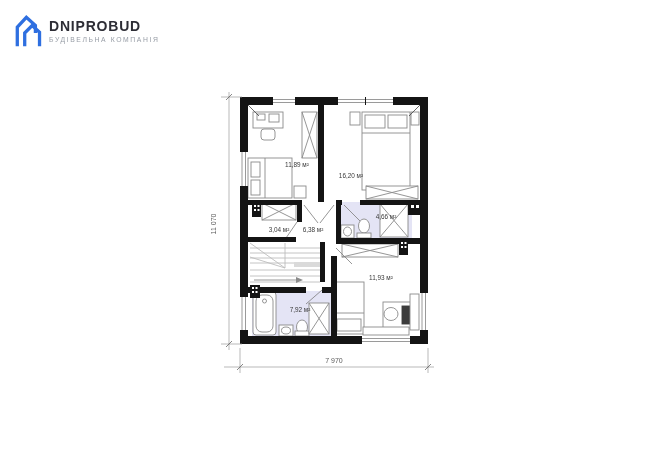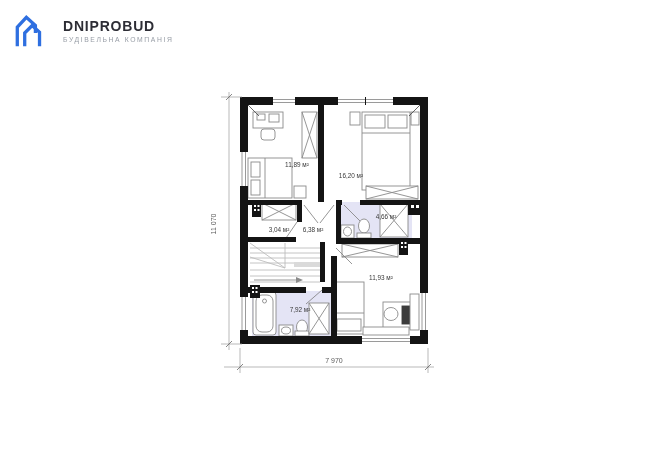--- a/index.html
+++ b/index.html
@@ -1,18 +1,18 @@
 <!DOCTYPE html>
 <html><head>
 <meta charset="utf-8">
 <style>
   html,body{margin:0;padding:0;background:#ffffff;}
   body{width:655px;height:458px;position:relative;overflow:hidden;
        font-family:"Liberation Sans",sans-serif;}
-  .logo{position:absolute;left:14px;top:12px;display:flex;align-items:center;gap:21px;}
+  .logo{position:absolute;left:14px;top:12px;display:flex;align-items:center;gap:7px;}
   .logo-icon{width:28px;height:37px;}
   .brand-name{font-size:14px;font-weight:bold;letter-spacing:.8px;color:#2d2d35;line-height:15px;}
   .brand-tagline{font-size:6.8px;letter-spacing:1.6px;color:#969ca5;margin-top:2px;}
   svg.plan{position:absolute;left:0;top:0;}
   svg text{font-family:"Liberation Sans",sans-serif;}
   .room-label{font-size:6.4px;fill:#3a3a3a;text-anchor:middle;}
   .dim-label{font-size:7px;fill:#5a5a5a;text-anchor:middle;}
 </style>
 </head>
 <body>

